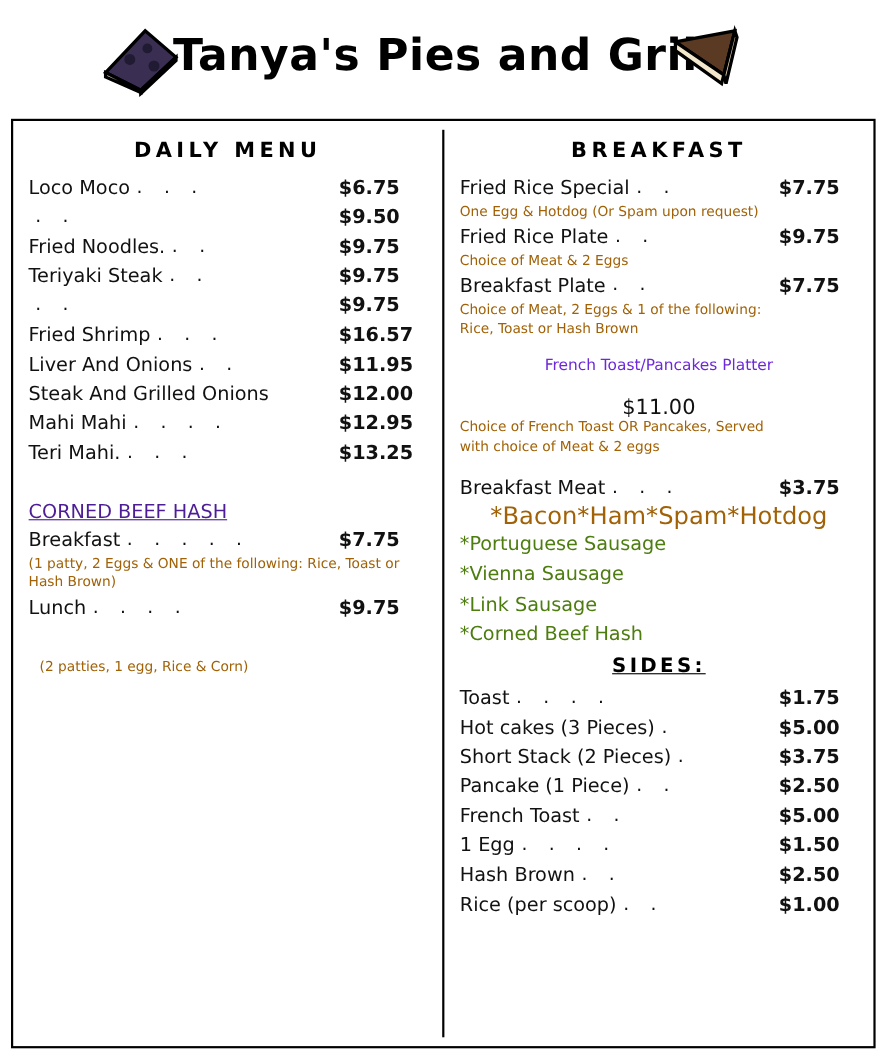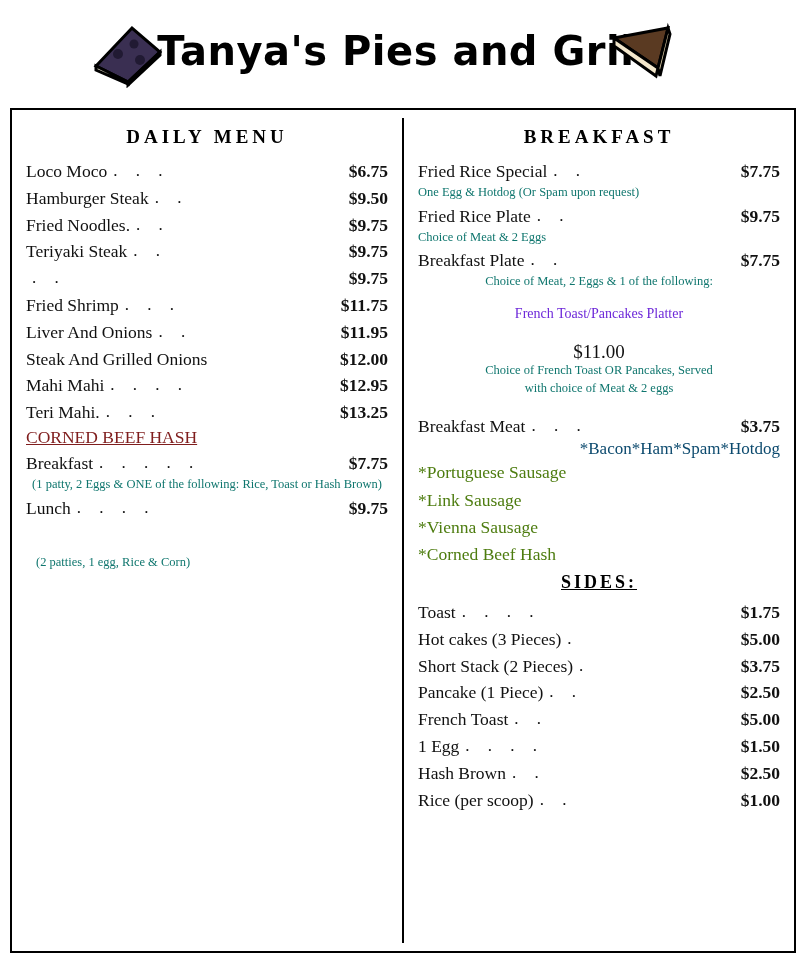--- a/index.html
+++ b/index.html
@@ -52,21 +52,20 @@
   .menu-board {
     position: relative;
     margin: 0 10px;
     border: 2px solid #000;
     height: 845px;
     display: flex;
   }
   .col {
     position: relative;
     padding: 14px 14px 0 14px;
-    font-family: Liberation Serif, serif;
   }
   .col-left { width: 390px; }
   .col-divider {
     width: 2px;
     background: #000;
     margin: 8px 0;
   }
   .col-right { flex: 1; }
 
   .section-title {
@@ -94,40 +93,40 @@
     margin: 0 6px;
     font-size: 17px;
     letter-spacing: 7px;
     color: #111;
     text-align: left;
     position: relative;
     top: -1px;
   }
   .row .price {
     flex: 0 0 72px;
-    text-align: right;
+    text-align: left;
     font-weight: bold;
   }
   .row.r-left .price { flex: 0 0 80px; }
 
   .note {
     font-size: 12.5px;
     line-height: 1.35;
-    color: #0f766e;
+    color: #a16207;
     margin: -1px 0 2px 0;
   }
-  .note.center { text-align: center; }
+  .note.center { text-align: left; }
   .note.indent { padding-left: 10px; margin-top: 32px; }
 
   .subhead-underline {
     font-size: 17.5px;
     text-decoration: underline;
-    margin-top: 1px;
+    margin-top: 30px;
     margin-bottom: 2px;
-    color: #7f1d1d;
+    color: #4c1d95;
   }
   .spacer-14 { height: 14px; }
 
   .feature {
     text-align: center;
     margin: 16px 0 2px 0;
   }
   .feature-title {
     font-size: 14px;
     color: #6d28d9;
@@ -139,23 +138,23 @@
     margin-top: 18px;
   }
 
   .meat-list {
     font-size: 17.5px;
     line-height: 1.55;
     color: #4d7c0f;
   }
   .meat-row-inline {
     display: flex;
-    justify-content: flex-end;
-    font-size: 17px;
-    color: #0c4a6e;
+    justify-content: center;
+    font-size: 22px;
+    color: #a16207;
   }
   .meat-row-inline span { white-space: nowrap; }
 
   .sides-title {
     text-align: center;
     font-weight: bold;
     font-size: 18px;
     letter-spacing: 3px;
     text-decoration: underline;
     margin: 4px 0 6px 0;
@@ -195,42 +194,41 @@
 
     <div class="col col-left">
       <div class="section-title">DAILY MENU</div>
 
       <div class="row r-left">
         <span class="name">Loco Moco</span>
         <span class="dots">.   .   .</span>
         <span class="price">$6.75</span>
       </div>
       <div class="row r-left">
-        <span class="name">Hamburger Steak</span>
         <span class="dots">.      .</span>
         <span class="price">$9.50</span>
       </div>
       <div class="row r-left">
         <span class="name">Fried Noodles.</span>
         <span class="dots">.      .</span>
         <span class="price">$9.75</span>
       </div>
       <div class="row r-left">
         <span class="name">Teriyaki Steak</span>
         <span class="dots">.      .</span>
         <span class="price">$9.75</span>
       </div>
       <div class="row r-left">
         <span class="dots">.      .</span>
         <span class="price">$9.75</span>
       </div>
       <div class="row r-left">
         <span class="name">Fried Shrimp</span>
         <span class="dots">.   .   .</span>
-        <span class="price">$11.75</span>
+        <span class="price">$16.57</span>
       </div>
       <div class="row r-left">
         <span class="name">Liver And Onions</span>
         <span class="dots">.      .</span>
         <span class="price">$11.95</span>
       </div>
       <div class="row r-left">
         <span class="name">Steak And Grilled Onions</span>
         <span class="dots"></span>
         <span class="price">$12.00</span>
@@ -281,20 +279,21 @@
         <span class="price">$9.75</span>
       </div>
       <div class="note">Choice of Meat &amp; 2 Eggs</div>
 
       <div class="row">
         <span class="name">Breakfast Plate</span>
         <span class="dots">.      .</span>
         <span class="price">$7.75</span>
       </div>
       <div class="note center">Choice of Meat, 2 Eggs &amp; 1 of the following:</div>
+      <div class="note center">Rice, Toast or Hash Brown</div>
 
       <div class="feature">
         <div class="feature-title">French Toast/Pancakes Platter</div>
         <div class="feature-price">$11.00</div>
         <div class="note center">Choice of French Toast OR Pancakes, Served</div>
         <div class="note center">with choice of Meat &amp; 2 eggs</div>
       </div>
 
       <div class="spacer-14"></div>
 
@@ -306,22 +305,22 @@
 
       <div class="meat-row-inline">
         <span>*Bacon</span>
         <span>*Ham</span>
         <span>*Spam</span>
         <span>*Hotdog</span>
       </div>
 
       <div class="meat-list">
         <div>*Portuguese Sausage</div>
+        <div>*Vienna Sausage</div>
         <div>*Link Sausage</div>
-        <div>*Vienna Sausage</div>
         <div>*Corned Beef Hash</div>
       </div>
 
       <div class="sides-title">SIDES:</div>
 
       <div class="row">
         <span class="name">Toast</span>
         <span class="dots">.   .   .   .</span>
         <span class="price">$1.75</span>
       </div>

